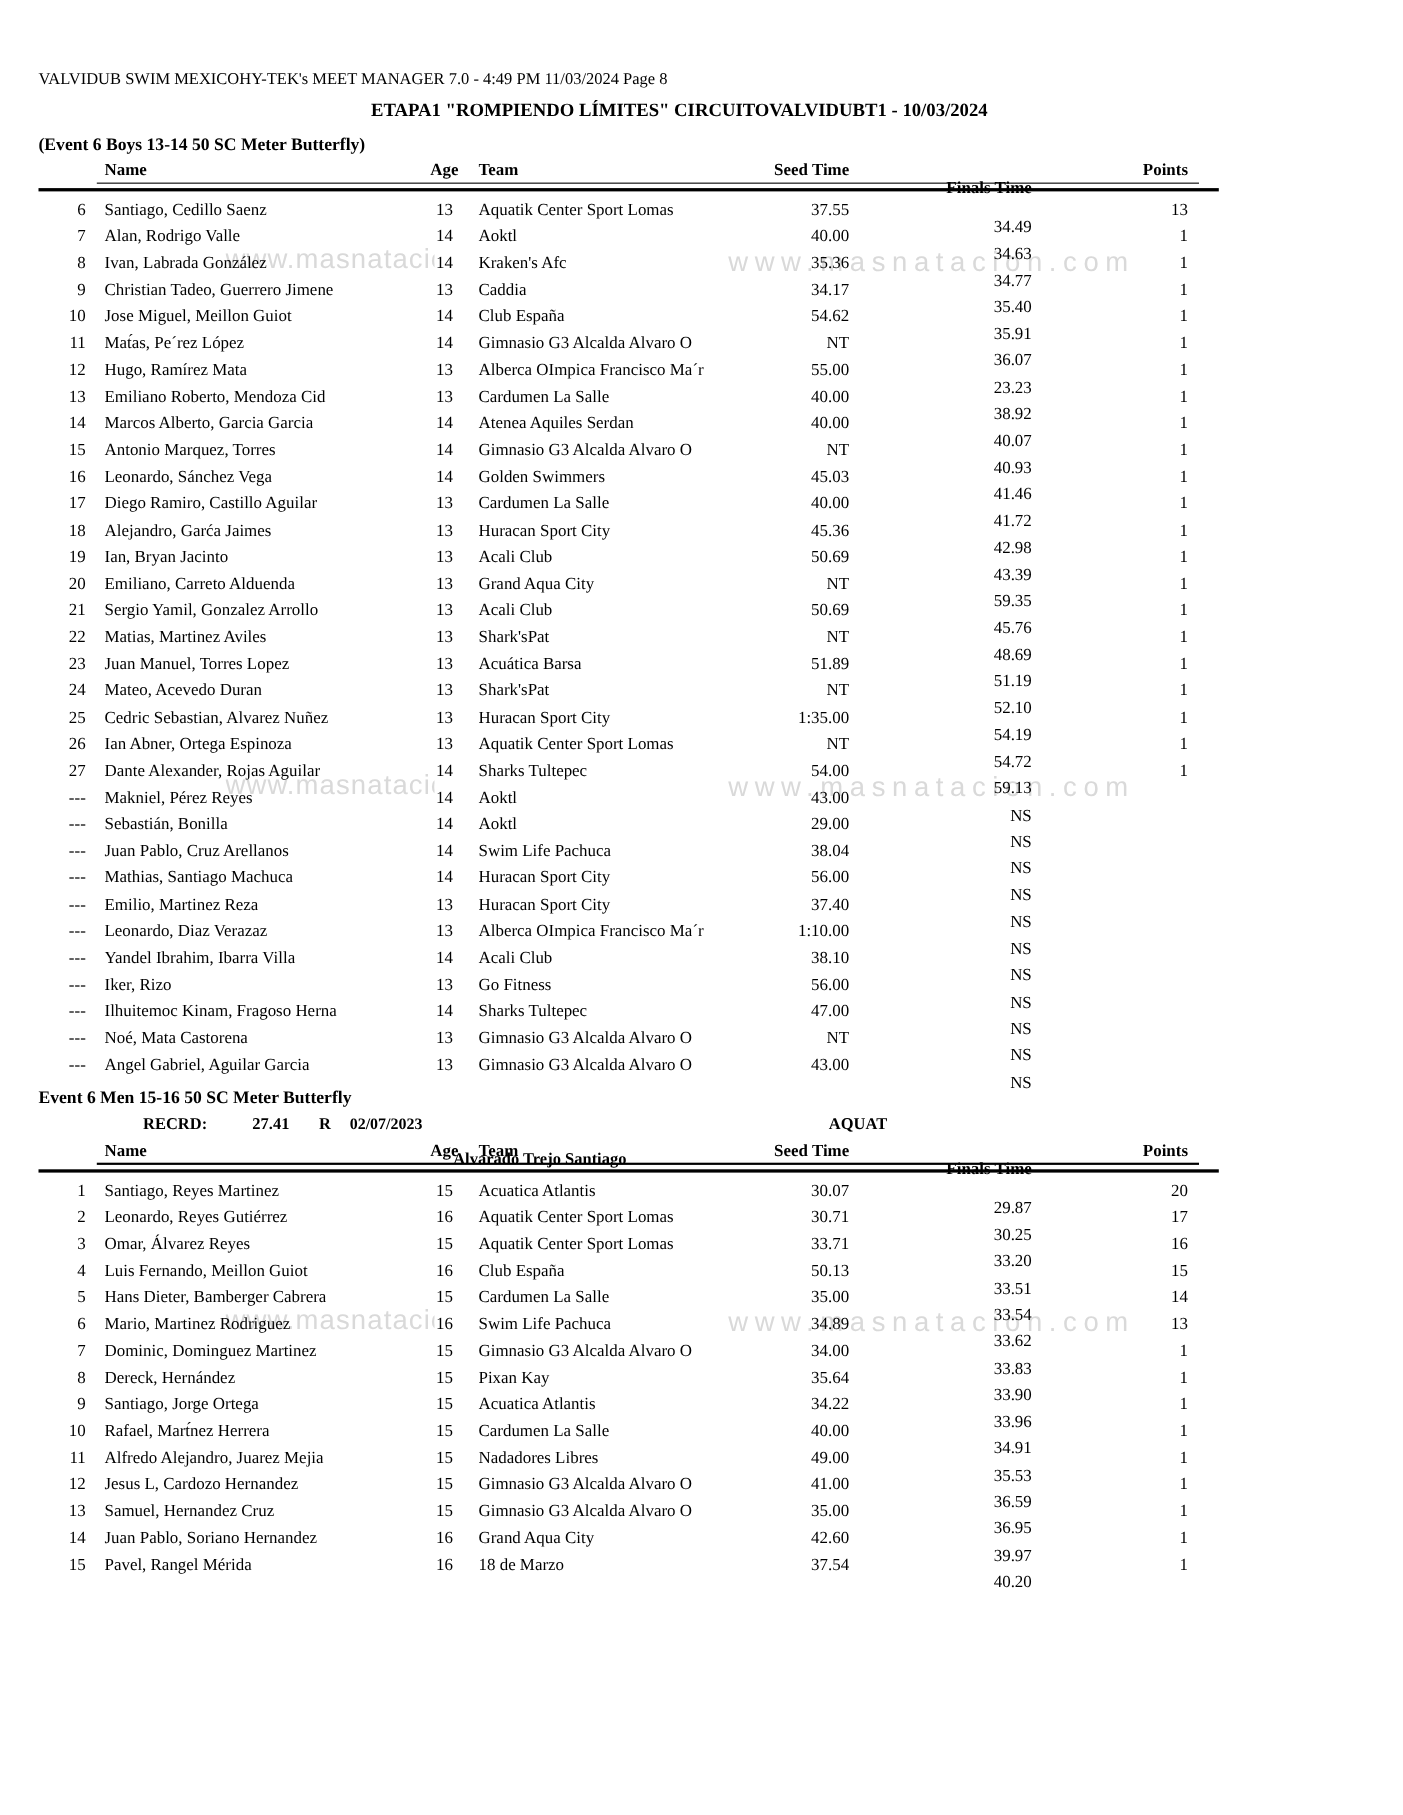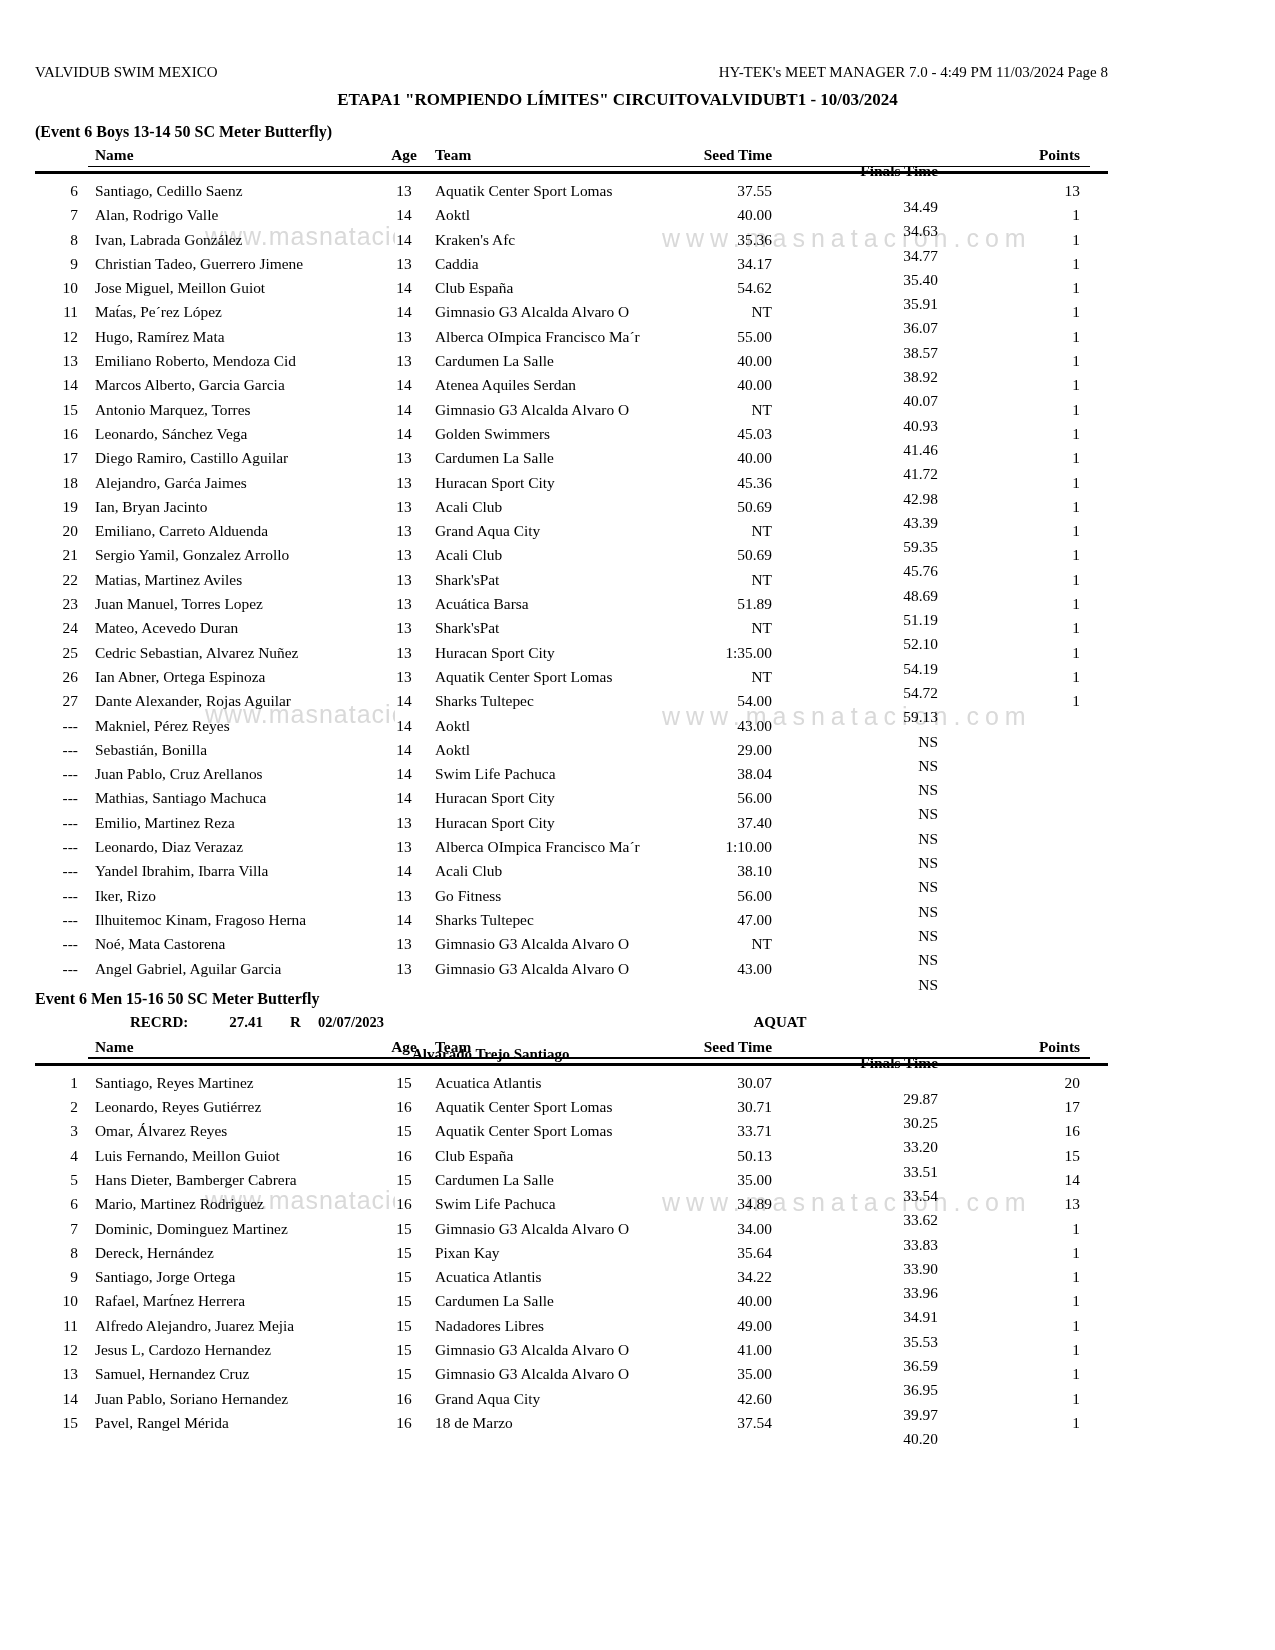--- a/index.html
+++ b/index.html
@@ -23,21 +23,21 @@
     white-space:nowrap;
     user-select:none;
   }
   .wm-left{width:190px;overflow:hidden;letter-spacing:1px;}
   .wm-right{letter-spacing:6px;}
   .wm1a{left:205px;top:222px;} .wm1b{left:662px;top:224px;}
   .wm2a{left:205px;top:700px;} .wm2b{left:662px;top:702px;}
   .wm3a{left:205px;top:1186px;} .wm3b{left:662px;top:1188px;}
   .fg{position:relative;z-index:1;}
   
-  .page-header{display:flex;justify-content:space-between;font-size:15px;}
+  .page-header{display:flex;justify-content:flex-start;font-size:15px;}
   .center-block{width:1073px;padding-left:92px;box-sizing:border-box;text-align:center;}
   .meet-title{font-size:17px;font-weight:bold;margin-top:9px;}
   .results-label{font-size:15.5px;font-weight:bold;margin-top:7px;}
   .event-heading{font-size:16px;font-weight:bold;margin:0;margin-top:13px;}
   .event-heading.second{margin-top:9px;}
   
   .record-line{display:flex;font-size:15px;font-weight:bold;margin-top:4px;height:21px;line-height:21px;}
   .rec-label{margin-left:95px;}
   .rec-time{margin-left:41px;}
   .rec-flag{margin-left:27px;}
@@ -159,21 +159,21 @@
             <span class="cell col-seed">NT</span>
             <span class="cell col-finals">36.07</span>
             <span class="cell col-points">1</span>
           </div>
           <div class="trow">
             <span class="cell col-place">12</span>
             <span class="cell col-name">Hugo, Ramírez Mata</span>
             <span class="cell col-age">13</span>
             <span class="cell col-team">Alberca OImpica Francisco Ma´r</span>
             <span class="cell col-seed">55.00</span>
-            <span class="cell col-finals">38.57</span>
+            <span class="cell col-finals">23.23</span>
             <span class="cell col-points">1</span>
           </div>
           <div class="trow">
             <span class="cell col-place">13</span>
             <span class="cell col-name">Emiliano Roberto, Mendoza Cid</span>
             <span class="cell col-age">13</span>
             <span class="cell col-team">Cardumen La Salle</span>
             <span class="cell col-seed">40.00</span>
             <span class="cell col-finals">38.92</span>
             <span class="cell col-points">1</span>

